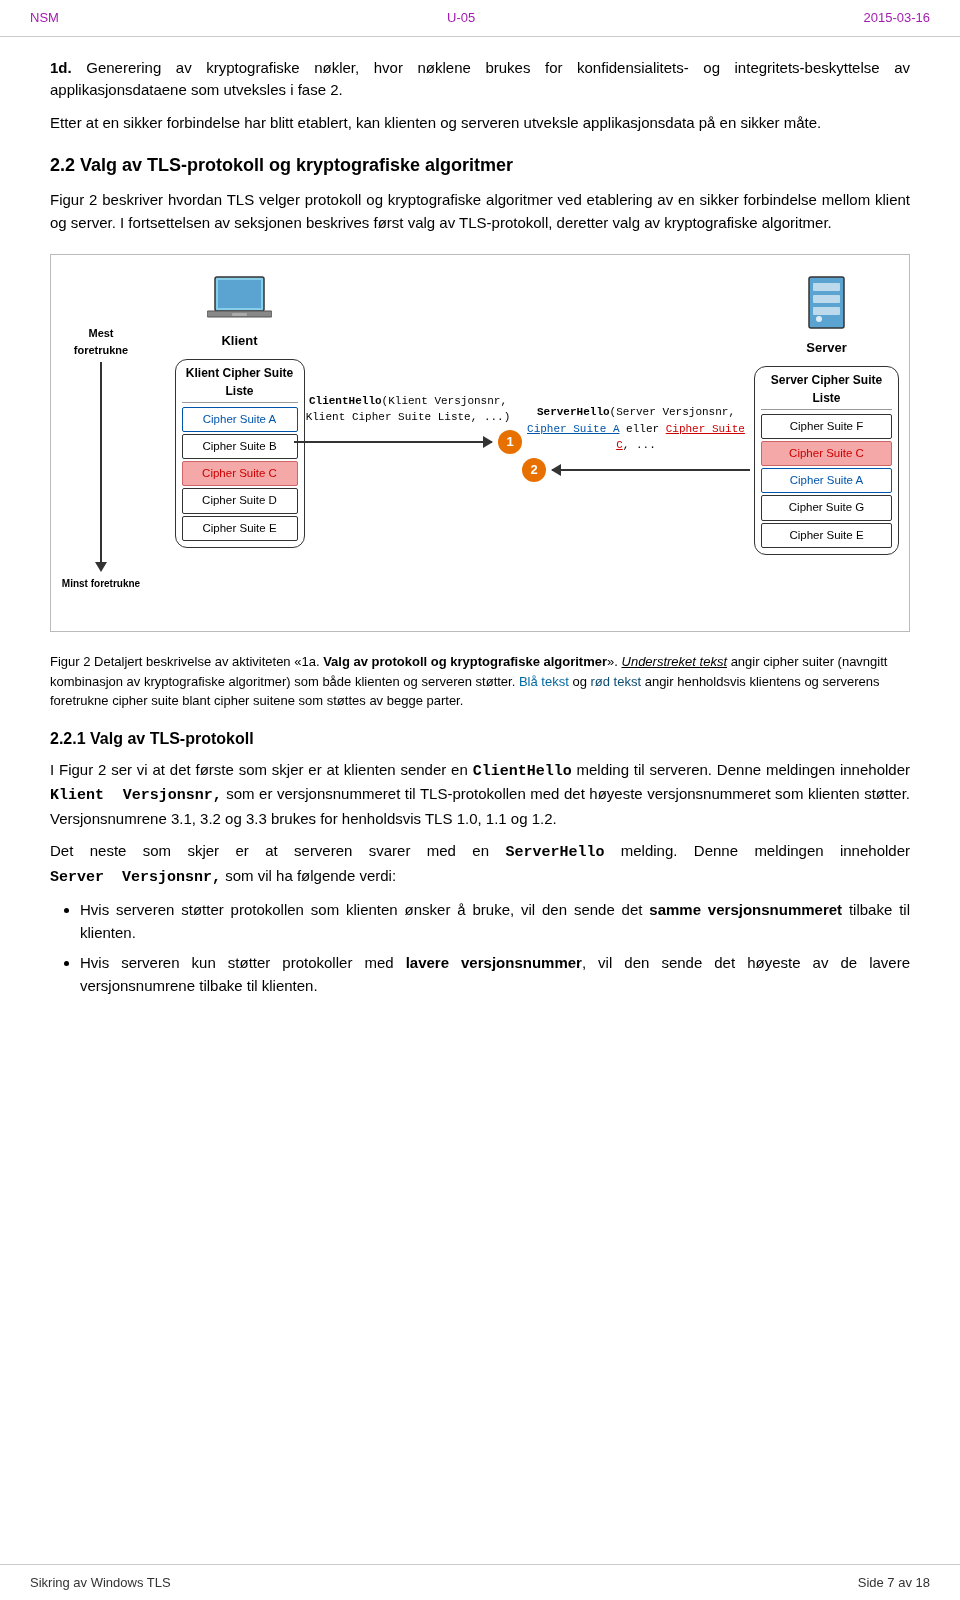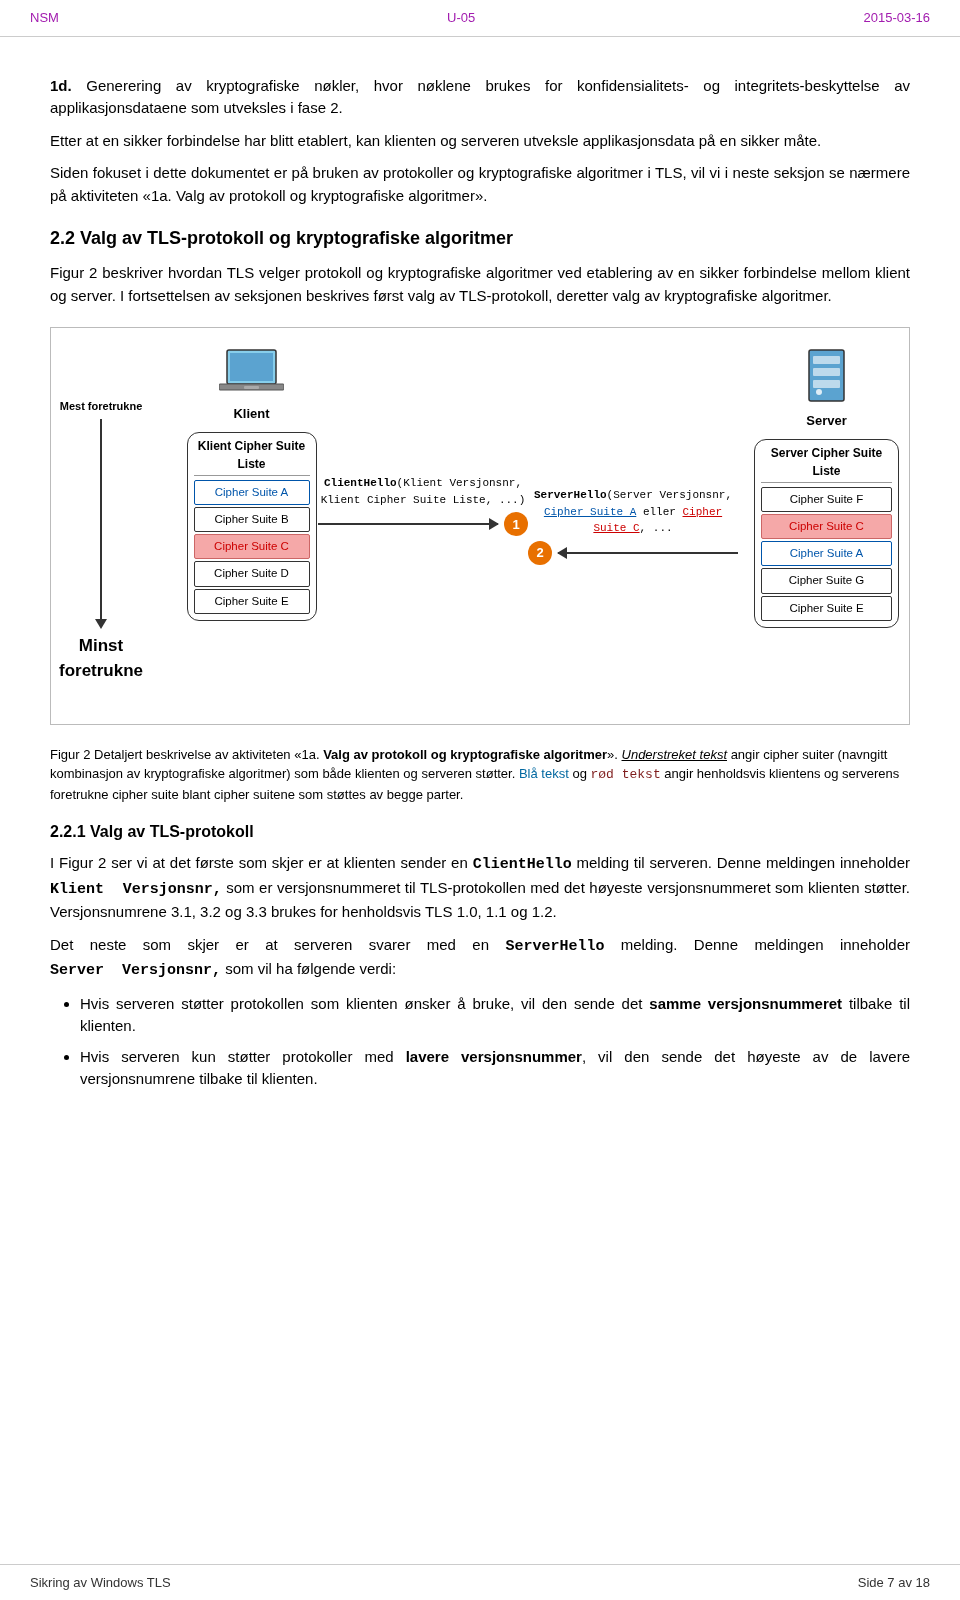--- a/index.html
+++ b/index.html
@@ -29,21 +29,20 @@
       border-top: 1px solid #ccc;
       font-size: 13px;
       color: #333;
       position: absolute;
       bottom: 0;
       left: 0;
       right: 0;
     }
     .content {
       padding: 20px 50px 60px 50px;
-      margin-top: 18px;
     }
     h2 {
       font-size: 18px;
       font-weight: bold;
       margin: 18px 0 10px 0;
     }
     h3 {
       font-size: 16px;
       font-weight: bold;
       margin: 16px 0 8px 0;
@@ -149,21 +148,21 @@
     }
     
     .figure-caption {
       font-size: 13px;
       margin-top: 8px;
       text-align: left;
     }
     .figure-caption .bold { font-weight: bold; }
     .figure-caption .italic { font-style: italic; }
     .figure-caption .blue { color: #0369a1; }
-    .figure-caption .red { color: #7f1d1d; font-family: Liberation Mono, monospace; }
+    .figure-caption .red { color: #0c4a6e; }
     
     ul.bullet-list {
       margin: 10px 0 10px 30px;
     }
     ul.bullet-list li {
       margin-bottom: 8px;
       text-align: justify;
     }
     .bold { font-weight: bold; }
     .italic { font-style: italic; }
@@ -172,21 +171,21 @@
     .red { color: #cc0000; }
     code, .code {
       font-family: 'Courier New', monospace;
       font-weight: bold;
     }
     
     .full-diagram {
       display: flex;
       width: 100%;
       align-items: stretch;
-      gap: 16px;
+      gap: 4px;
       min-height: 320px;
     }
     .left-col {
       display: flex;
       flex-direction: column;
       align-items: center;
       width: 80px;
       padding-top: 50px;
       justify-content: space-between;
       padding-bottom: 20px;
@@ -227,34 +226,33 @@
 
 <div class="content">
 
   <p>
     <span class="bold">1d.</span>
     <span>Generering av kryptografiske nøkler, hvor nøklene brukes for konfidensialitets- og integritets-beskyttelse av applikasjonsdataene som utveksles i fase 2.</span>
   </p>
 
   <p>Etter at en sikker forbindelse har blitt etablert, kan klienten og serveren utveksle applikasjonsdata på en sikker måte.</p>
 
-  <p>Siden fokuset i dette dokumentet er på bruken av protokoller og kryptografiske algoritmer i TLS, vil vi i neste seksjon se nærmere på aktiviteten «1a. Valg av protokoll og kryptografiske algoritmer».</p>
 
   <h2>2.2 Valg av TLS-protokoll og kryptografiske algoritmer</h2>
   <p>Figur 2 beskriver hvordan TLS velger protokoll og kryptografiske algoritmer ved etablering av en sikker forbindelse mellom klient og server. I fortsettelsen av seksjonen beskrives først valg av TLS-protokoll, deretter valg av kryptografiske algoritmer.</p>
 
   <div class="diagram-container">
     <div class="full-diagram">
 
       <div class="left-col">
           <div style="display: flex; flex-direction: column; align-items: center; height: 100%;">
             <span style="font-size: 11px; font-weight: bold; text-align: center; margin-bottom: 4px;">Mest foretrukne</span>
             <div style="width: 2px; flex: 1 1 0%; background: rgb(51, 51, 51); min-height: 200px;"></div>
             <div style="width: 0px; height: 0px; border-left: 6px solid transparent; border-right: 6px solid transparent; border-top: 10px solid rgb(51, 51, 51); margin-bottom: 4px;"></div>
-            <span style="font-size: 17px; font-weight: bold; text-align: center;">Minst foretrukne</span>
+            <span style="font-size: 10px; font-weight: bold; text-align: center;">Minst foretrukne</span>
           </div>
         </div>
 
       <div class="client-col">
 
         <svg class="laptop-svg" width="65" height="48" viewBox="0 0 65 48">
 
           <rect x="8" y="2" width="49" height="34" rx="2" ry="2" fill="#87ceeb" stroke="#333" stroke-width="1.5"></rect>
           <rect x="11" y="5" width="43" height="28" fill="#5ba3d0"></rect>
 

